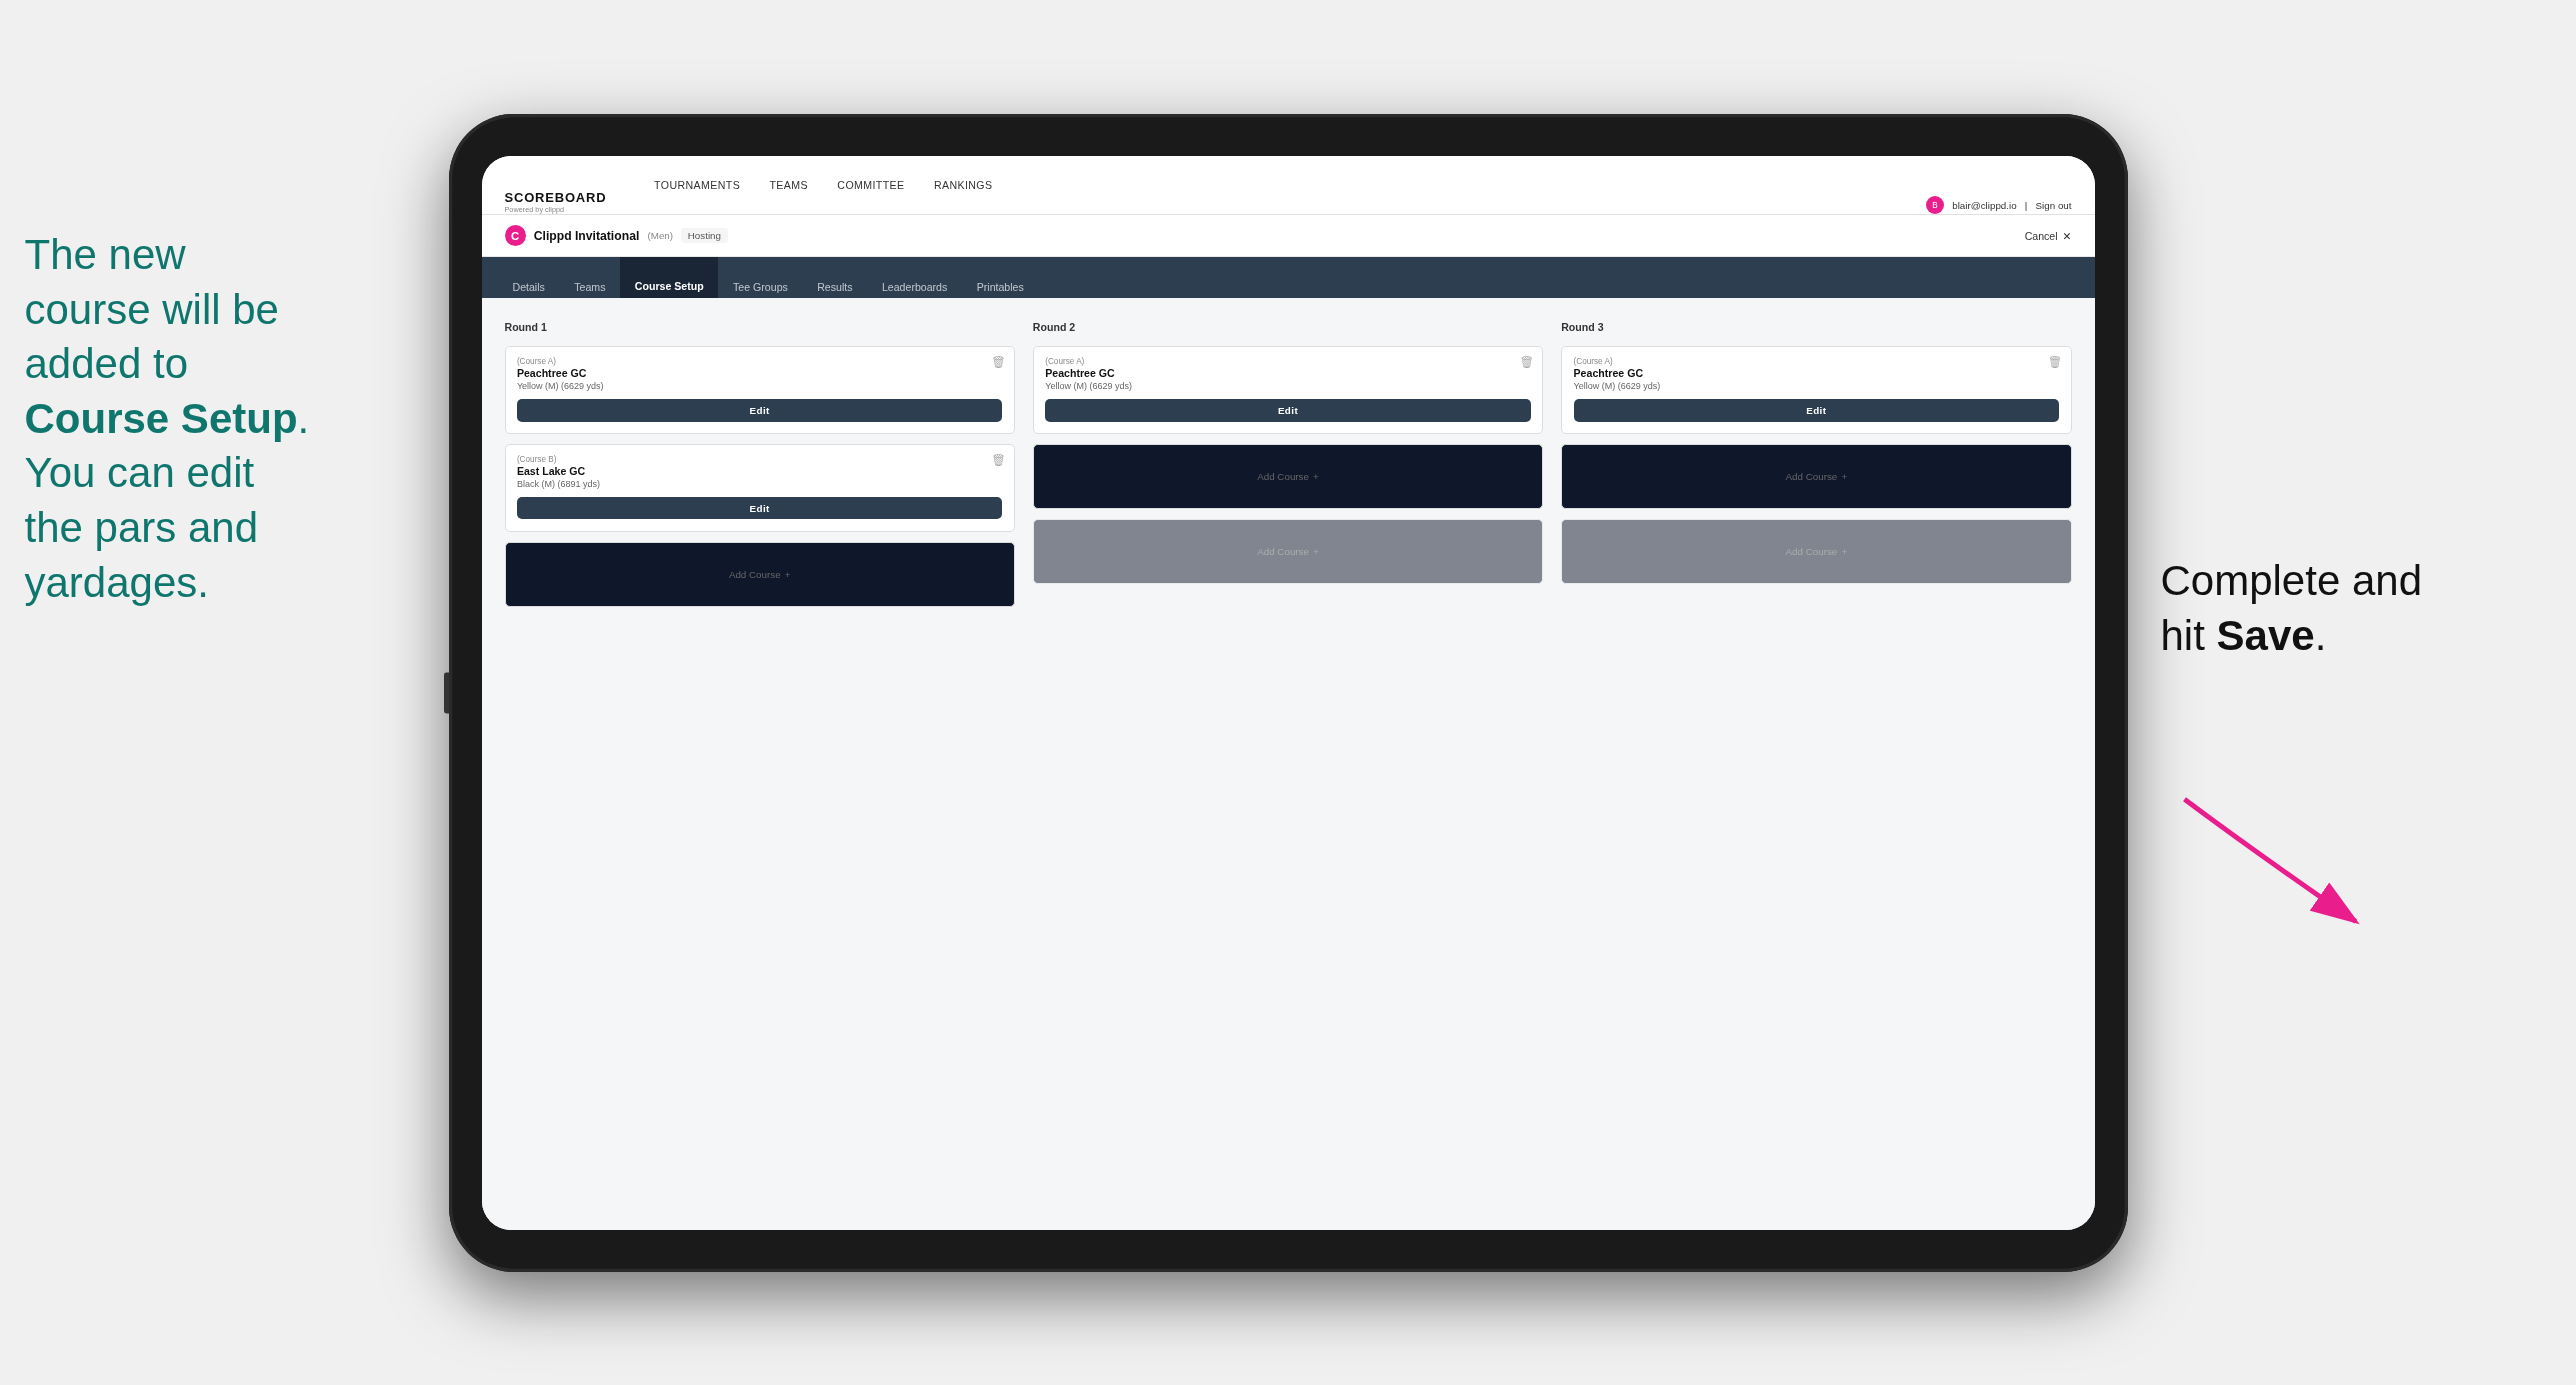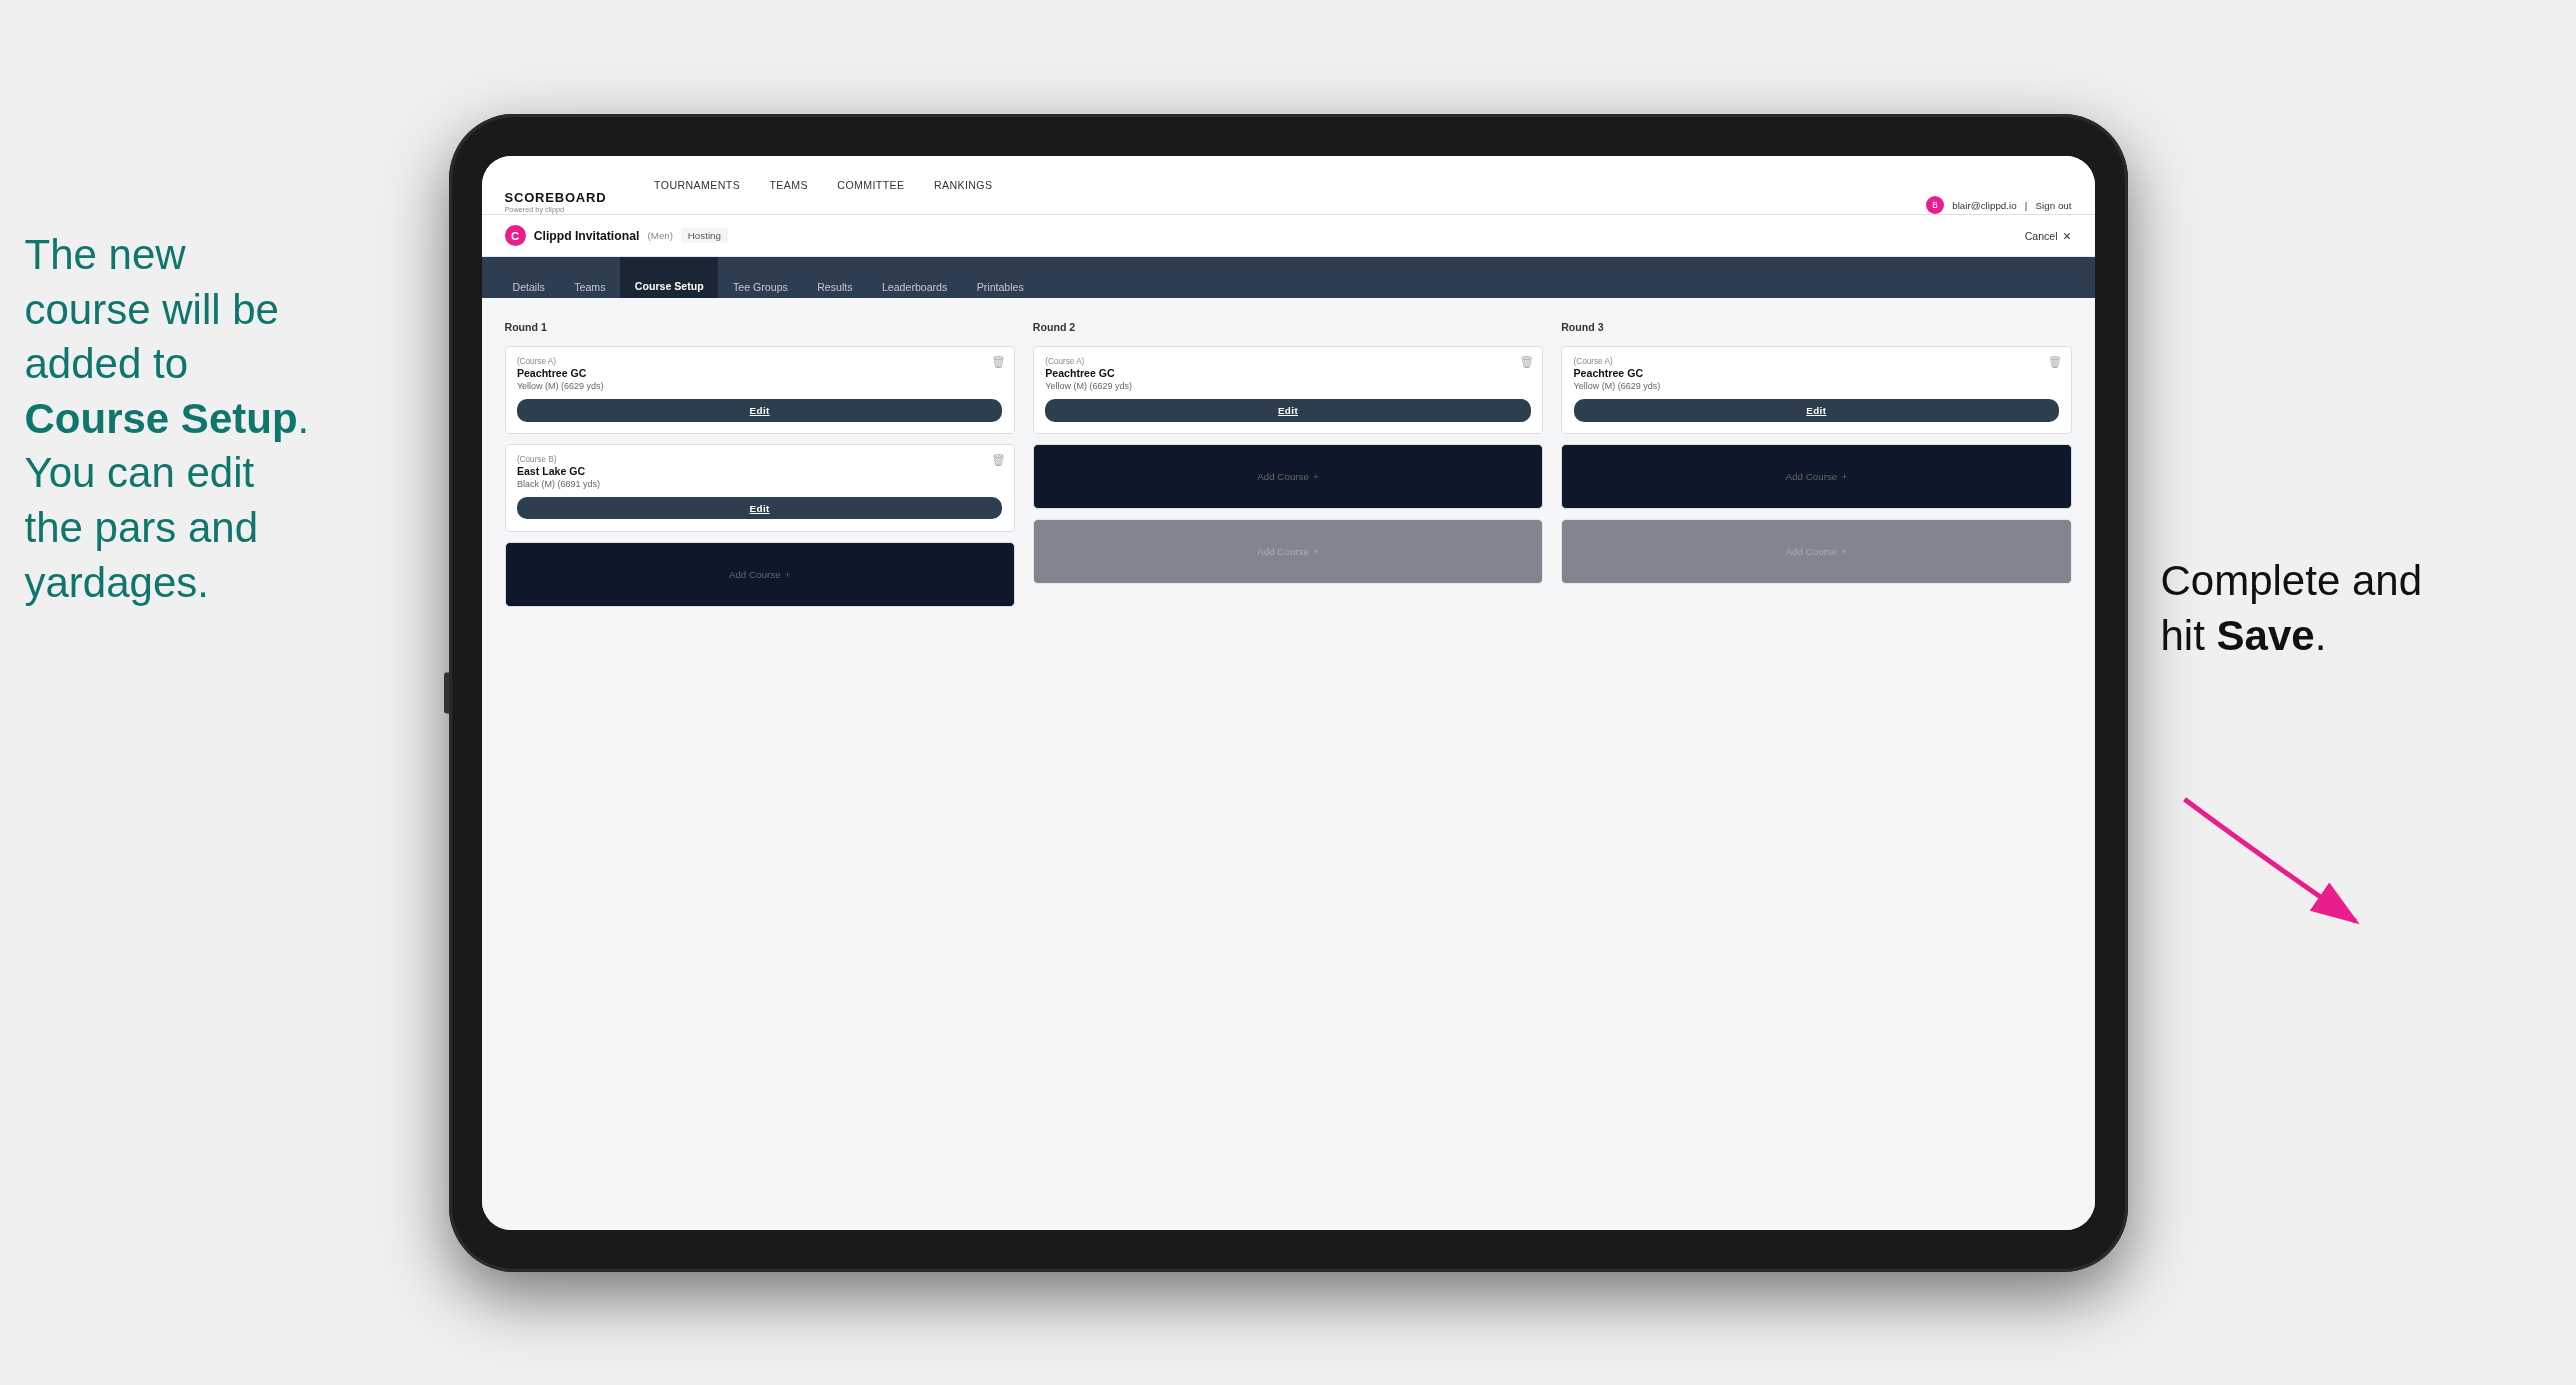--- a/index.html
+++ b/index.html
@@ -262,28 +262,27 @@
     .course-info {
       font-size: 9px;
       color: #666;
       margin-bottom: 8.2px;
     }
 
     .edit-btn {
       background: #2c3e50;
       color: #fff;
       border: none;
-      border-radius: 10px;
+      border-radius: 5px;
       padding: 5.7px 0;
       width: 100%;
       font-size: 9.8px;
       font-weight: 600;
       cursor: pointer;
       letter-spacing: 0.4px;
-      text-decoration: underline;
     }
 
     .card-delete {
       position: absolute;
       top: 8.2px;
       right: 8.2px;
       color: #aaa;
       font-size: 11.4px;
       cursor: pointer;
     }

